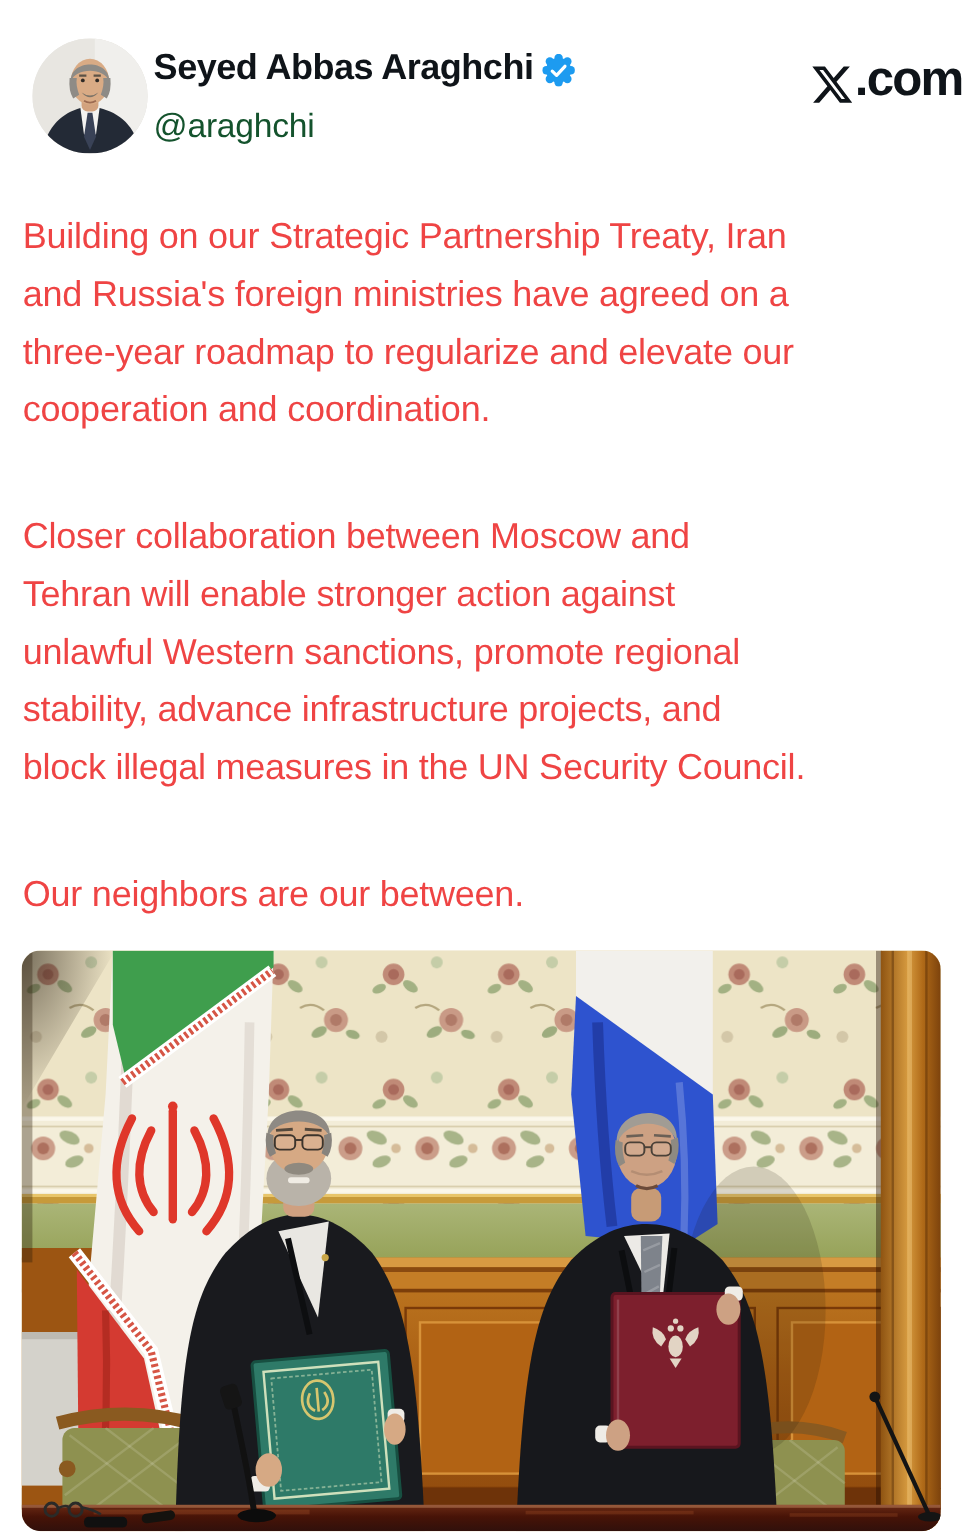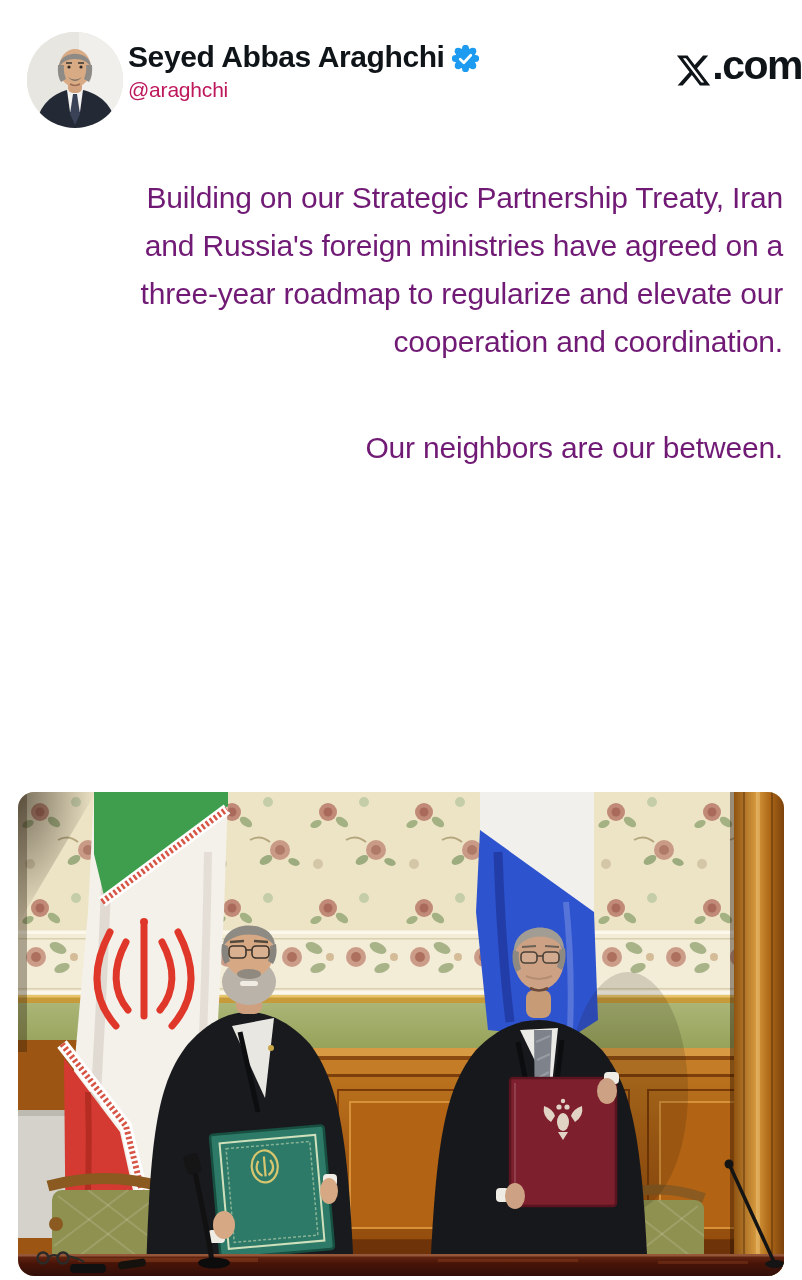--- a/index.html
+++ b/index.html
@@ -12,31 +12,31 @@
     position:absolute;left:27px;top:32px;width:96px;height:96px;
     border-radius:50%;overflow:hidden;background:#e8e6e1;cursor:pointer;
   }
   .avatar svg{display:block;width:100%;height:100%;}
   .name-block{position:absolute;left:128px;top:40px;}
   .display-name-row{display:flex;align-items:center;gap:7px;}
   .display-name{
     font-size:30px;font-weight:bold;color:#0f1419;letter-spacing:-0.4px;cursor:pointer;
   }
   .verified{width:27px;height:27px;margin-top:2px;}
-  .handle{font-size:21px;color:#be185d;margin-top:4px;letter-spacing:-0.2px;cursor:pointer;}
+  .handle{font-size:28px;color:#14532d;margin-top:15px;letter-spacing:-0.2px;cursor:pointer;}
   .x-watermark{
     position:absolute;right:20px;top:42px;display:flex;align-items:flex-end;
     color:#0f1419;font-weight:bold;
   }
   .x-watermark .xmark{width:37px;height:37px;margin-top:3px;}
   .x-suffix{font-size:41px;font-weight:bold;letter-spacing:-1.5px;color:#0f1419;}
   
   .tweet-text{
     position:absolute;left:19px;top:174px;width:764px;
-    font-size:30px;line-height:48px;color:#701a75;letter-spacing:-0.2px;text-align:right;
+    font-size:30px;line-height:48px;color:#ef4444;letter-spacing:-0.2px;
   }
   .tweet-text p{margin:0;white-space:pre-line;}
   .tweet-text p + p{margin-top:58px;}
   
   .photo{
     position:absolute;left:18px;top:792px;width:766px;height:484px;
     border-radius:16px;overflow:hidden;cursor:pointer;background:#ede4c6;
   }
   .photo svg{display:block;width:766px;height:484px;}
 </style>
@@ -92,20 +92,25 @@
       <path fill="#0f1419" d="M18.244 2.25h3.308l-7.227 8.26 8.502 11.24H16.17l-5.214-6.817L4.99 21.75H1.68l7.73-8.835L1.254 2.25H8.08l4.713 6.231zm-1.161 17.52h1.833L7.084 4.126H5.117z"></path>
     </svg>
     <span class="x-suffix">.com</span>
   </div>
 
   <div class="tweet-text">
     <p>Building on our Strategic Partnership Treaty, Iran
 and Russia's foreign ministries have agreed on a
 three-year roadmap to regularize and elevate our
 cooperation and coordination.</p>
+    <p>Closer collaboration between Moscow and
+Tehran will enable stronger action against
+unlawful Western sanctions, promote regional
+stability, advance infrastructure projects, and
+block illegal measures in the UN Security Council.</p>
     <p>Our neighbors are our between.</p>
   </div>
 
   <div class="photo">
     <svg viewBox="0 0 766 484">
       <defs>
         <pattern id="wp" width="96" height="96" patternUnits="userSpaceOnUse">
           <rect width="96" height="96" fill="#ede4c6"></rect>
           <circle cx="22" cy="20" r="9" fill="#c08a77"></circle>
             <circle cx="22" cy="20" r="4.5" fill="#a96a5c"></circle>

